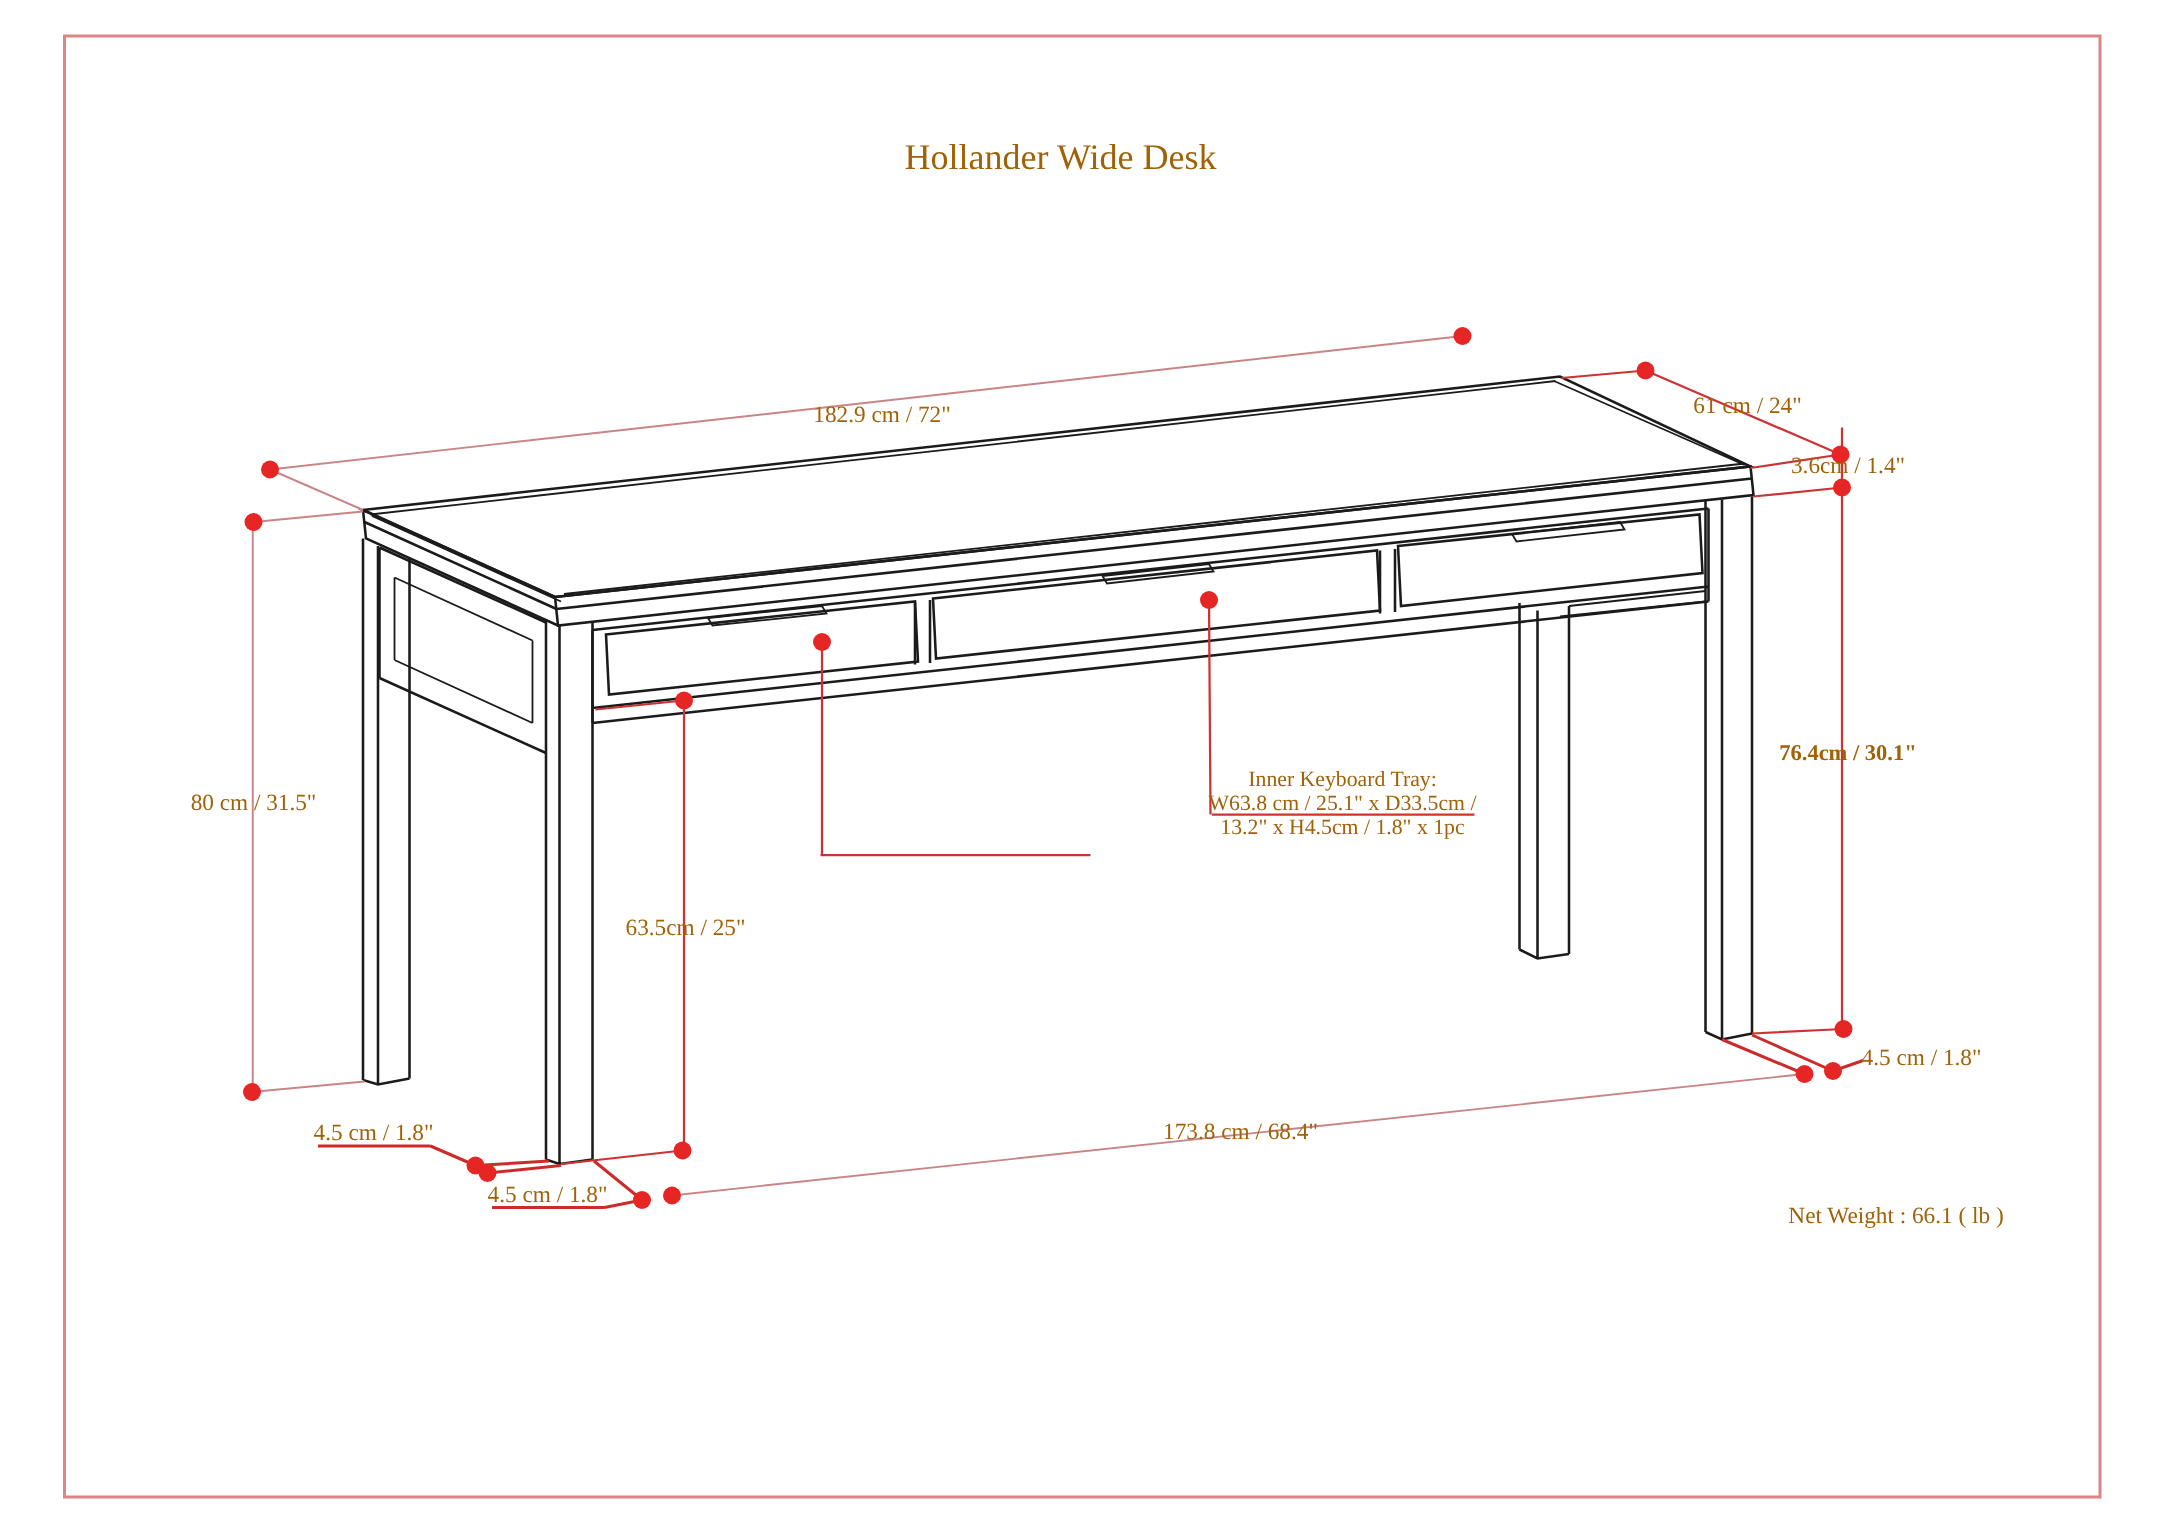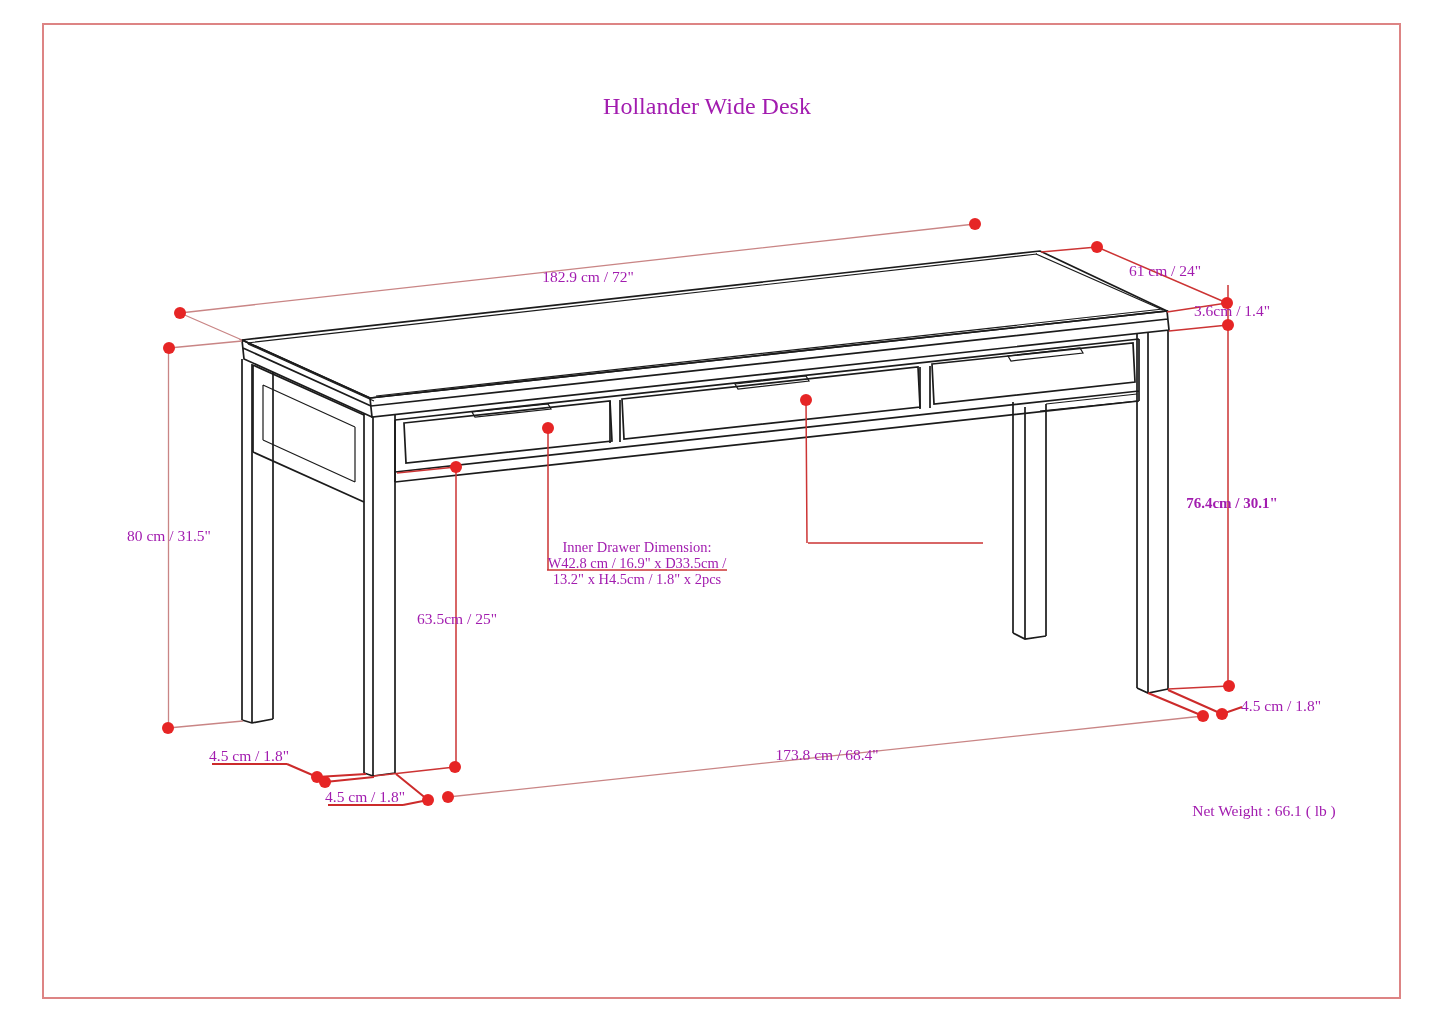--- a/index.html
+++ b/index.html
@@ -1,17 +1,17 @@
 <!DOCTYPE html>
 <html><head>
 <meta charset="utf-8">
 <style>
   html,body{margin:0;padding:0;background:#ffffff;}
   .canvas{position:relative;width:1445px;height:1022px;background:#ffffff;overflow:hidden;
-          font-family:"Liberation Serif","DejaVu Serif",serif;color:#a21caf;}
+          font-family:"Liberation Serif","DejaVu Serif",serif;color:#a16207;}
   .frame{position:absolute;left:42px;top:23px;width:1359px;height:976px;
          border:2px solid #dd8484;box-sizing:border-box;}
   svg.draw{position:absolute;left:0;top:0;width:1445px;height:1022px;}
   .lbl{position:absolute;transform:translate(-50%,-50%);font-size:15.5px;white-space:nowrap;}
   .lbl.bold{font-weight:bold;font-size:15px;}
   .title{position:absolute;transform:translate(-50%,-50%);font-size:24px;white-space:nowrap;}
   .anno{position:absolute;transform:translateX(-50%);text-align:center;font-size:14.5px;
         line-height:15.8px;white-space:nowrap;}
   .blk{stroke:#1b1b1b;stroke-width:1.7;fill:none;stroke-linejoin:miter;}
   .blk-thin{stroke:#1b1b1b;stroke-width:1.2;fill:none;}
@@ -117,20 +117,20 @@
   <div class="lbl" style="left:1232px;top:311px;">3.6cm / 1.4"</div>
   <div class="lbl bold" style="left:1232px;top:503px;">76.4cm / 30.1"</div>
   <div class="lbl" style="left:169px;top:536px;">80 cm / 31.5"</div>
   <div class="lbl" style="left:457px;top:619px;">63.5cm / 25"</div>
   <div class="lbl" style="left:249px;top:756px;">4.5 cm / 1.8"</div>
   <div class="lbl" style="left:365px;top:797px;">4.5 cm / 1.8"</div>
   <div class="lbl" style="left:827px;top:755px;">173.8 cm / 68.4"</div>
   <div class="lbl" style="left:1281px;top:706px;">4.5 cm / 1.8"</div>
   <div class="lbl" style="left:1264px;top:787px;margin-top:24px;">Net Weight : 66.1 ( lb )</div>
 
-  <div class="anno" style="left:637px;top:540px;">
-    <div>Inner Drawer Dimension:</div>
-    <div>W42.8 cm / 16.9" x D33.5cm /</div>
-    <div>13.2" x H4.5cm / 1.8" x 2pcs</div>
+
+  <div class="anno" style="left:895px;top:513px;">
+    <div>Inner Keyboard Tray:</div>
+    <div>W63.8 cm / 25.1" x D33.5cm /</div>
+    <div>13.2" x H4.5cm / 1.8" x 1pc</div>
   </div>
-
 
 </div>
 
 </body></html>

